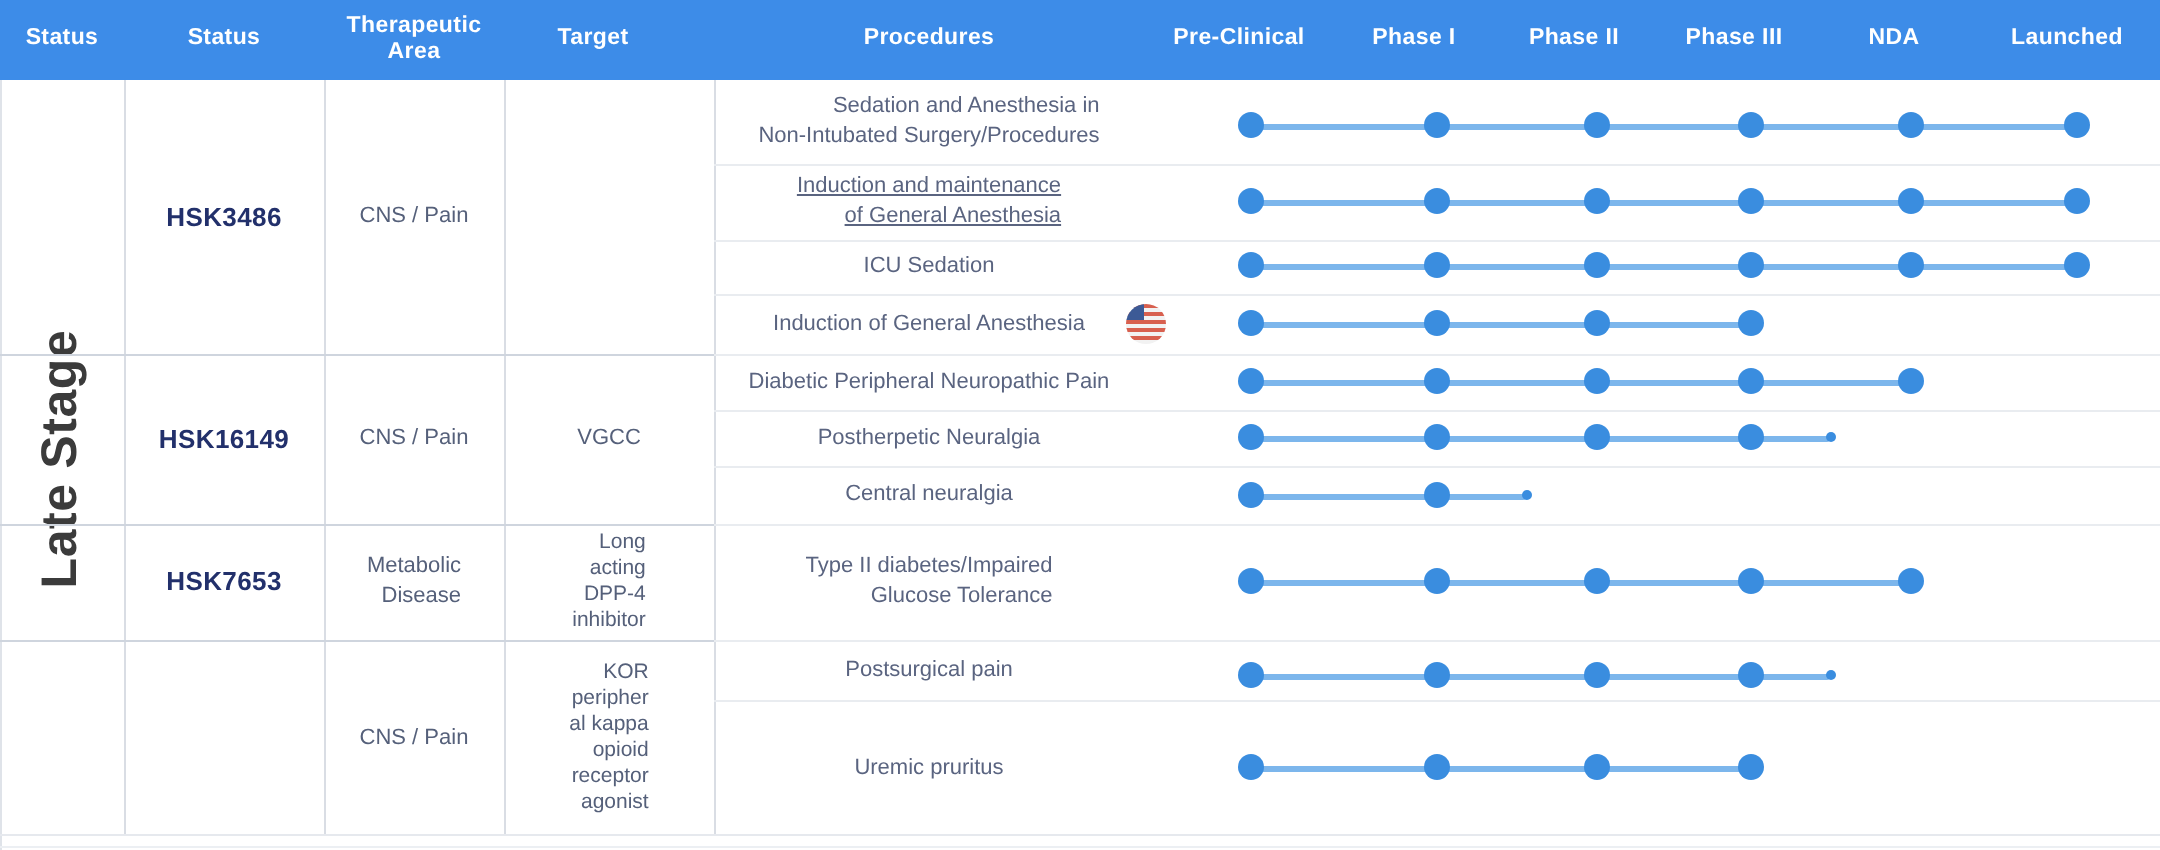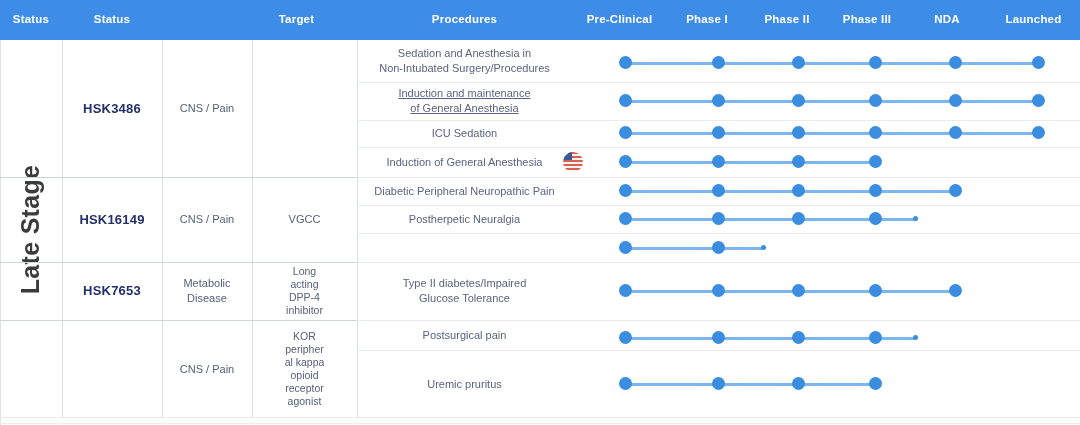--- a/index.html
+++ b/index.html
@@ -21,21 +21,21 @@
   .outer-b2{position:absolute;left:0;top:423px;width:1080px;height:1px;background:#eceff3;}
 
   
   .status-cell{position:absolute;left:0;top:40px;width:62px;height:378px;
                display:flex;align-items:center;justify-content:center;}
   .status-text{transform:rotate(-90deg);white-space:nowrap;font-size:25px;
                font-weight:bold;color:#3b3b3b;letter-spacing:.3px;}
 
   
   .cell{position:absolute;display:flex;align-items:center;justify-content:center;
-        text-align:center;color:#55607a;font-size:11px;line-height:1.35;padding:0 4px;
+        text-align:right;color:#55607a;font-size:11px;line-height:1.35;padding:0 4px;
         box-sizing:border-box;}
   .cell.product{color:#22306b;font-weight:bold;font-size:13px;letter-spacing:.2px;}
   .cell.target-long{font-size:10.5px;line-height:1.25;}
   .cell.ind{color:#5a6480;font-size:11px;}
 
   
   .track{position:absolute;height:14px;}
   .track .bar{position:absolute;top:6px;height:2.5px;background:#7cb6ec;border-radius:2px;}
   .track .dot{position:absolute;top:0;width:13px;height:13px;margin-left:-6.5px;
               border-radius:50%;background:#3a8ddf;}
@@ -48,20 +48,22 @@
   .flag .s{position:absolute;left:0;width:100%;height:2px;background:#d8604f;}
 </style>
 </head>
 <body>
 
 <div id="pipeline">
 
   <div class="hdr">
     <div class="hdr-cell" style="left:0px;width:62px;text-align:right;">Status</div>
     <div class="hdr-cell" style="left:62px;width:100px;">Status</div>
+    <div class="hdr-cell" style="left:162px;width:90px;white-space:pre-line;">Therapeutic
+Area</div>
     <div class="hdr-cell" style="left:244px;width:105px;">Target</div>
     <div class="hdr-cell" style="left:357px;width:215px;">Procedures</div>
     <div class="hdr-cell" style="left:572px;width:95px;">Pre-Clinical</div>
     <div class="hdr-cell" style="left:667px;width:80px;">Phase I</div>
     <div class="hdr-cell" style="left:747px;width:80px;">Phase II</div>
     <div class="hdr-cell" style="left:827px;width:80px;">Phase III</div>
     <div class="hdr-cell" style="left:907px;width:80px;">NDA</div>
     <div class="hdr-cell" style="left:987px;width:93px;">Launched</div>
   </div>
 
@@ -115,20 +117,21 @@
 agonist</div>
 
   <div class="cell ind" style="left:357px;top:40px;width:215px;height:42px;white-space:pre-line;">Sedation and Anesthesia in
 Non-Intubated Surgery/Procedures</div>
   <div class="cell ind" style="left:357px;top:82px;width:215px;height:38px;white-space:pre-line;text-decoration:underline;">Induction  and maintenance
 of General Anesthesia</div>
   <div class="cell ind" style="left:357px;top:120px;width:215px;height:27px;">ICU Sedation</div>
   <div class="cell ind" style="left:357px;top:147px;width:215px;height:30px;">Induction  of General Anesthesia</div>
   <div class="cell ind" style="left:357px;top:177px;width:215px;height:28px;">Diabetic Peripheral Neuropathic Pain</div>
   <div class="cell ind" style="left:357px;top:205px;width:215px;height:28px;">Postherpetic Neuralgia</div>
+  <div class="cell ind" style="left:357px;top:233px;width:215px;height:29px;">Central neuralgia</div>
   <div class="cell ind" style="left:357px;top:262px;width:215px;height:58px;white-space:pre-line;">Type II diabetes/Impaired
 Glucose Tolerance</div>
   <div class="cell ind" style="left:357px;top:320px;width:215px;height:30px;">Postsurgical pain</div>
   <div class="cell ind" style="left:357px;top:350px;width:215px;height:68px;">Uremic pruritus</div>
 
   <div class="flag" style="left:563px;top:152px;">
     <div class="s" style="top:0px;"></div>
     <div class="s" style="top:4px;"></div>
     <div class="s" style="top:8px;"></div>
     <div class="s" style="top:12px;"></div>

